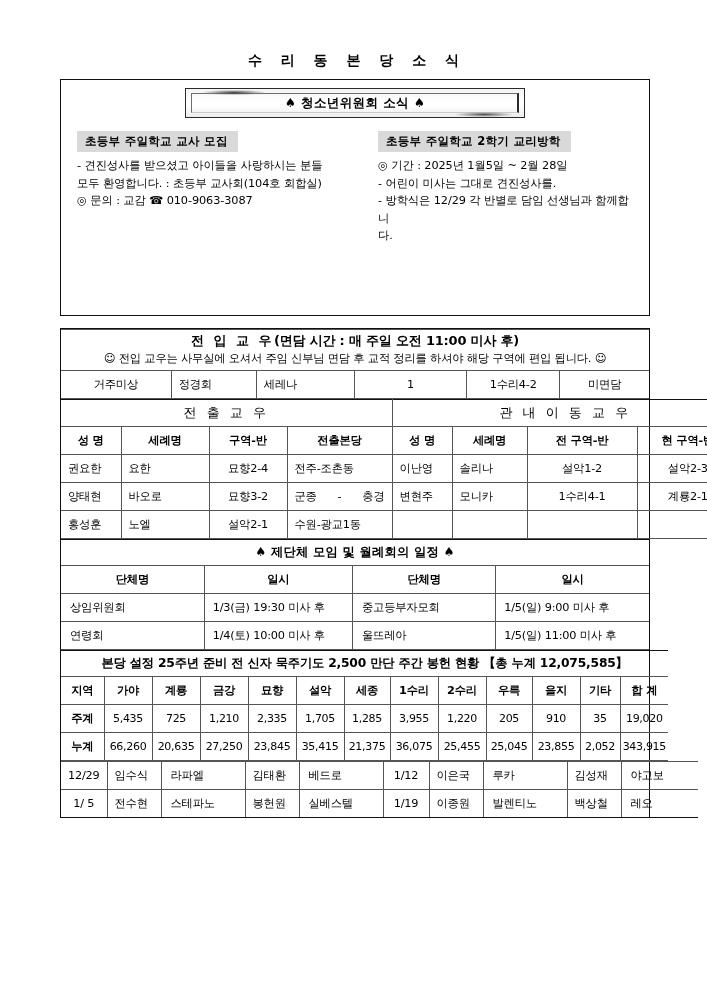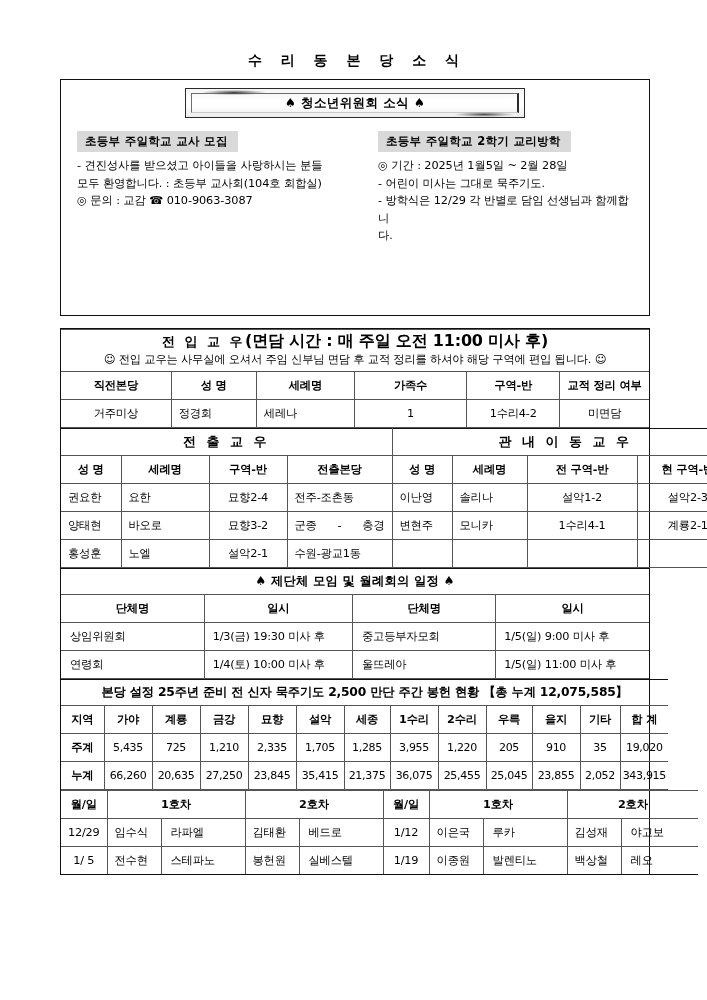--- a/index.html
+++ b/index.html
@@ -160,35 +160,35 @@
     padding: 0 9px;
     line-height: 24px;
   }
 
   .jeonip-title {
     font-size: 13px;
     font-weight: bold;
     letter-spacing: 2.5px;
   }
   .jeonip-title .small {
-    font-size: 16px;
+    font-size: 13px;
     font-weight: bold;
     letter-spacing: -0.2px;
   }
   .jeonip-sub {
     font-size: 11.3px;
     letter-spacing: -0.2px;
   }
   .two-line-cell { height: 40px; padding: 2px 0; }
   .two-line-cell .l1 { line-height: 18px; }
   .two-line-cell .l2 { line-height: 18px; text-align: center; }
 
   .sec-title {
     font-size: 13px;
-    font-weight: bold;
+    font-weight: normal;
     letter-spacing: 3px;
     height: 27px;
   }
   .heavy-mid { border-left: 1.6px solid #111; }
   .spade-title {
     font-size: 12.3px;
     font-weight: bold;
     letter-spacing: 0.2px;
     height: 26px;
   }
@@ -231,21 +231,21 @@
       <div class="notice-col left">
         <div class="sub-head">초등부 주일학교 교사 모집</div>
         <div class="notice-line">- 견진성사를 받으셨고 아이들을 사랑하시는 분들</div>
         <div class="notice-line">모두 환영합니다. : 초등부 교사회(104호 회합실)</div>
         <div class="notice-line">◎ 문의 : 교감 ☎ 010-9063-3087</div>
       </div>
 
       <div class="notice-col right">
         <div class="sub-head">초등부 주일학교 2학기 교리방학</div>
         <div class="notice-line">◎ 기간 : 2025년 1월5일 ~ 2월 28일</div>
-        <div class="notice-line">- 어린이 미사는 그대로 묵주기도.</div>
+        <div class="notice-line">- 어린이 미사는 그대로 견진성사를.</div>
         <div class="notice-line">- 방학식은 12/29 각 반별로 담임 선생님과 함께합니</div>
         <div class="notice-line">다.</div>
       </div>
 
     </div>
   </div>
 
   <div class="table-stack">
 
     <table class="tbl-outer">
@@ -256,28 +256,20 @@
         <col style="width:112px">
           <col style="width:93px">
           <col style="width:89px">
       </colgroup>
       <tbody>
         <tr>
           <td colspan="6" class="two-line-cell">
             <div class="l1 jeonip-title"><span>전 입 교 우</span><span class="small">(면담 시간 : 매 주일 오전 11:00 미사 후)</span></div>
             <div class="l2 jeonip-sub">☺ 전입 교우는 사무실에 오셔서 주임 신부님 면담 후 교적 정리를 하셔야 해당 구역에 편입 됩니다. ☺</div>
           </td>
-        </tr>
-        <tr class="tall">
-          <td class="hdr">직전본당</td>
-          <td class="hdr">성 명</td>
-          <td class="hdr">세례명</td>
-          <td class="hdr">가족수</td>
-          <td class="hdr">구역-반</td>
-          <td class="hdr">교적 정리 여부</td>
         </tr>
         <tr class="tall">
           <td>거주미상</td>
           <td>
               <span class="spread">정경회</span>
             </td>
           <td>
               <span class="spread">세레나</span>
             </td>
           <td>1</td>
@@ -491,28 +483,20 @@
         <col style="width:54px">
           <col style="width:84px">
         <col style="width:46px">
           <col style="width:54px">
           <col style="width:84px">
         <col style="width:54px">
           <col style="width:77px">
       </colgroup>
       <tbody>
         <tr class="tall">
-          <td class="hdr">월/일</td>
-          <td colspan="2" class="hdr">1호차</td>
-          <td colspan="2" class="hdr">2호차</td>
-          <td class="hdr heavy-mid">월/일</td>
-          <td colspan="2" class="hdr">1호차</td>
-          <td colspan="2" class="hdr">2호차</td>
-        </tr>
-        <tr class="tall">
           <td>12/29</td>
           <td>
               <span class="spread">임수식</span>
             </td>
           <td>
               <span class="spread-wide">라파엘</span>
             </td>
           <td>
               <span class="spread">김태환</span>
             </td>

